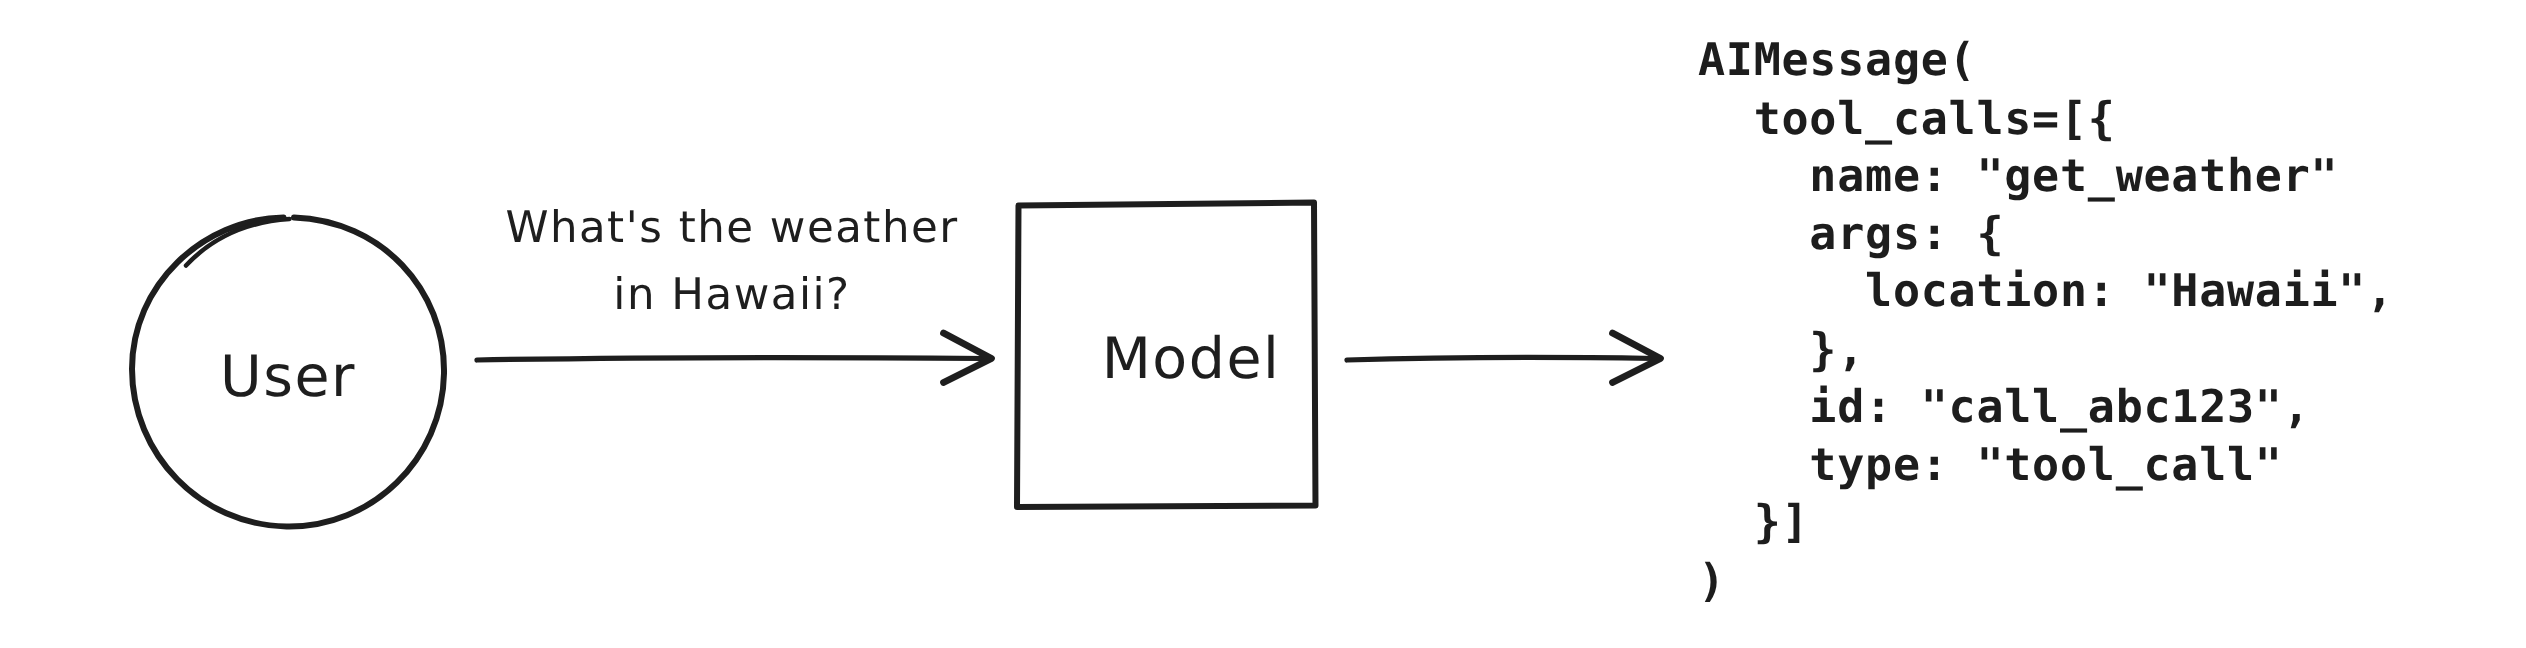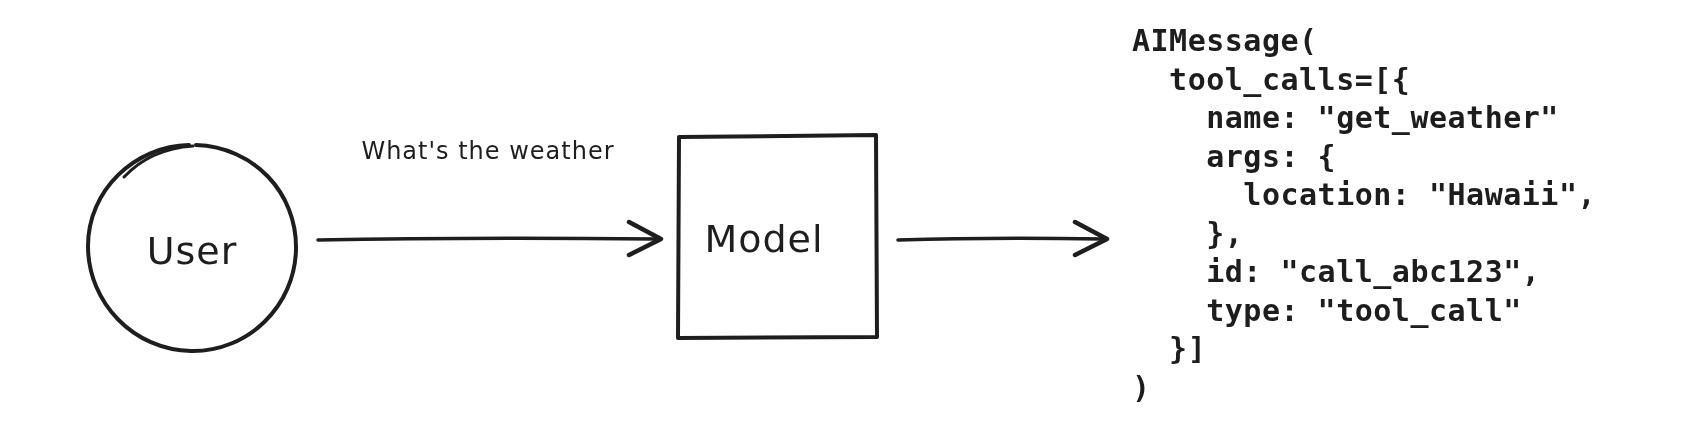--- a/index.html
+++ b/index.html
@@ -27,31 +27,31 @@
     font-size: 38px;
     letter-spacing: 1px;
     color: #1e1e1e;
   }
   .user-label {
     left: 88px;
     top: 229px;
     width: 208px;
   }
   .model-label {
-    left: 650px;
+    left: 680px;
     top: 217px;
     width: 228px;
   }
   .query-label {
     position: absolute;
     left: 296px;
     top: 129px;
     width: 384px;
     text-align: center;
-    font-size: 24px;
+    font-size: 29px;
     line-height: 45px;
     letter-spacing: 1px;
     color: #1e1e1e;
   }
   .code-block {
     position: absolute;
     left: 1132px;
     top: 22px;
     margin: 0;
     font-family: "DejaVu Sans Mono", "Liberation Mono", monospace;
@@ -91,20 +91,21 @@
       <path stroke-width="4.5" d="M 1075 222 L 1107 239 L 1075 255" stroke="#1e1e1e"></path>
     </g>
   </svg>
 
   <div class="node-label user-label">User</div>
 
   <div class="node-label model-label">Model</div>
 
   <div class="query-label">
     <div>What's the weather</div>
+    <div>in Hawaii?</div>
   </div>
 
   <pre class="code-block">AIMessage(
   tool_calls=[{
     name: "get_weather"
     args: {
       location: "Hawaii",
     },
     id: "call_abc123",
     type: "tool_call"

